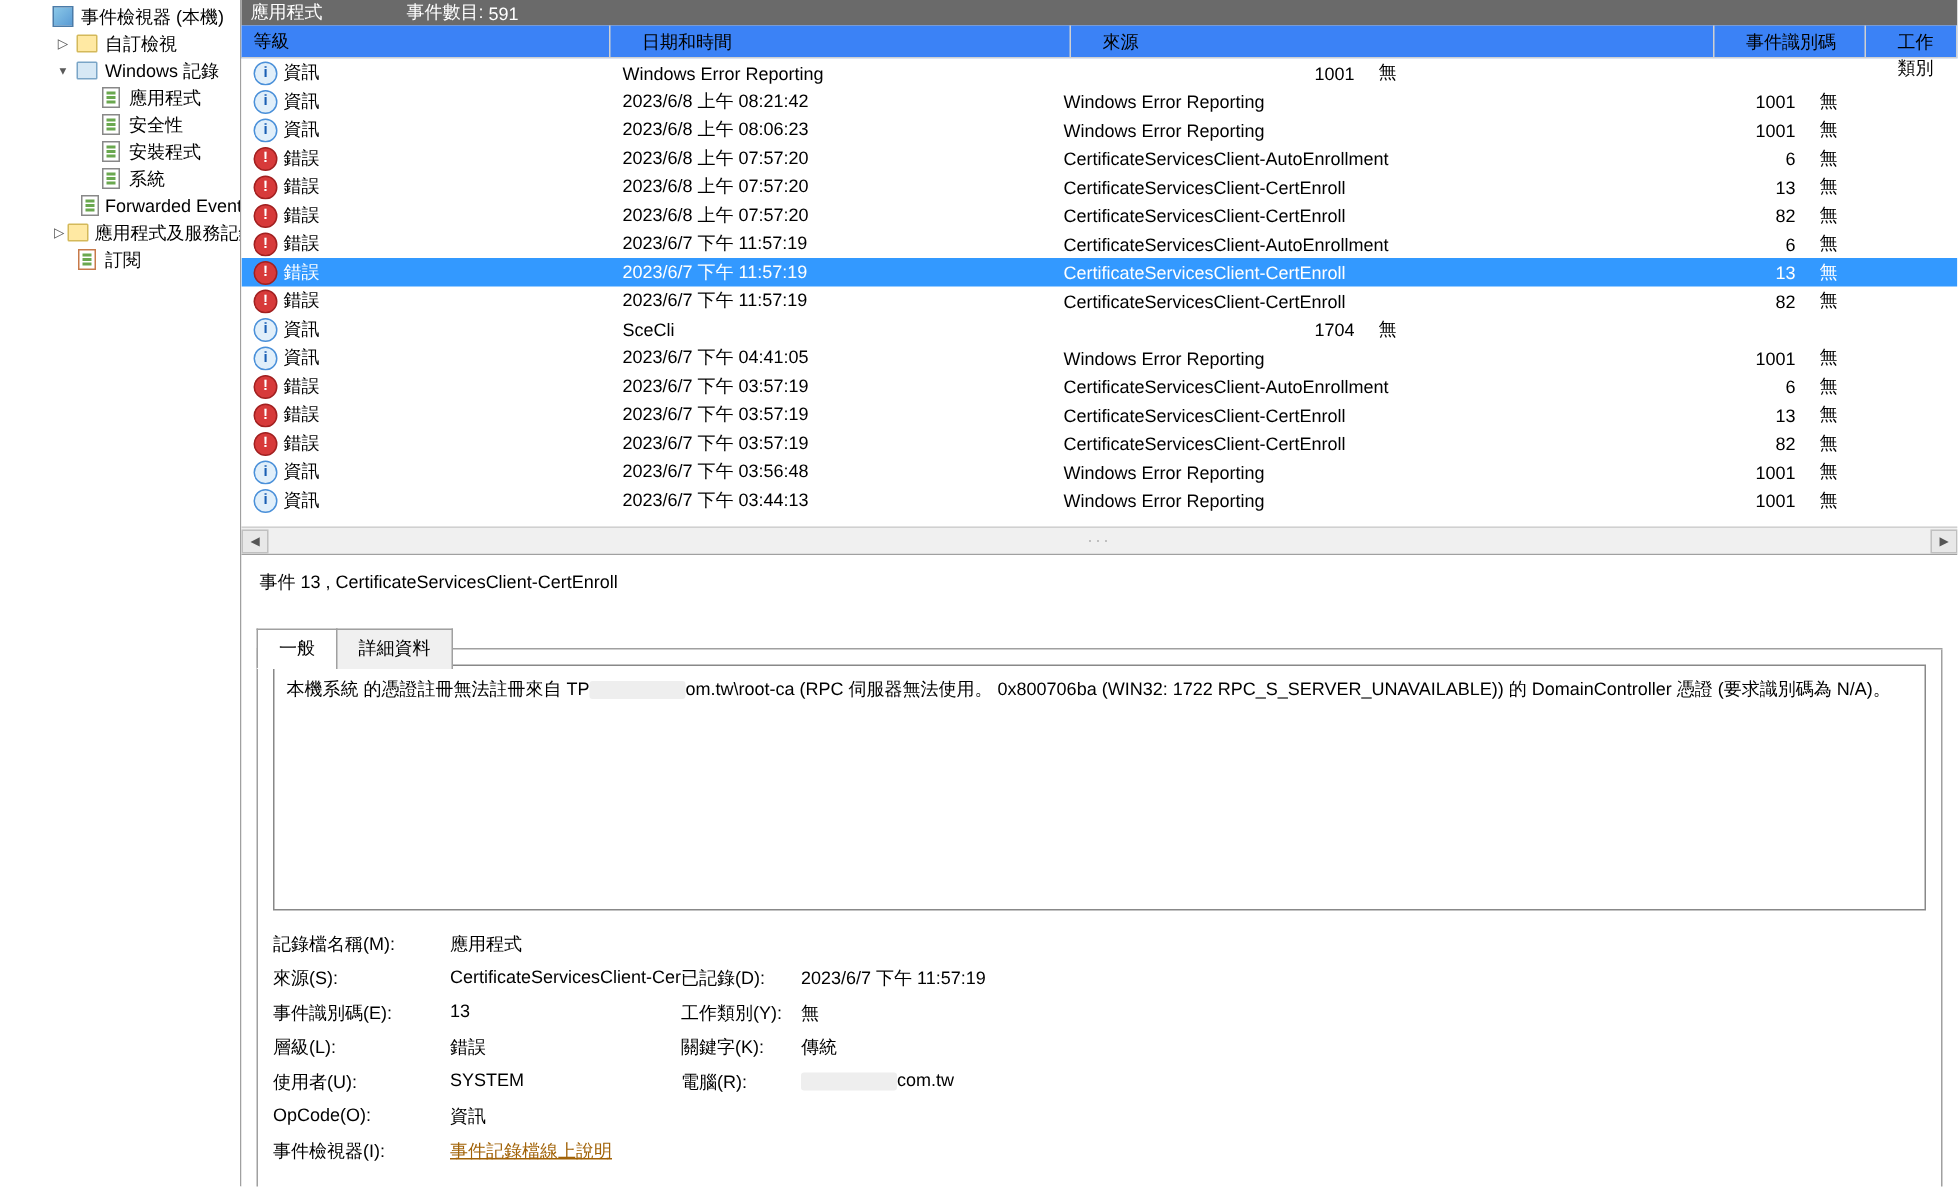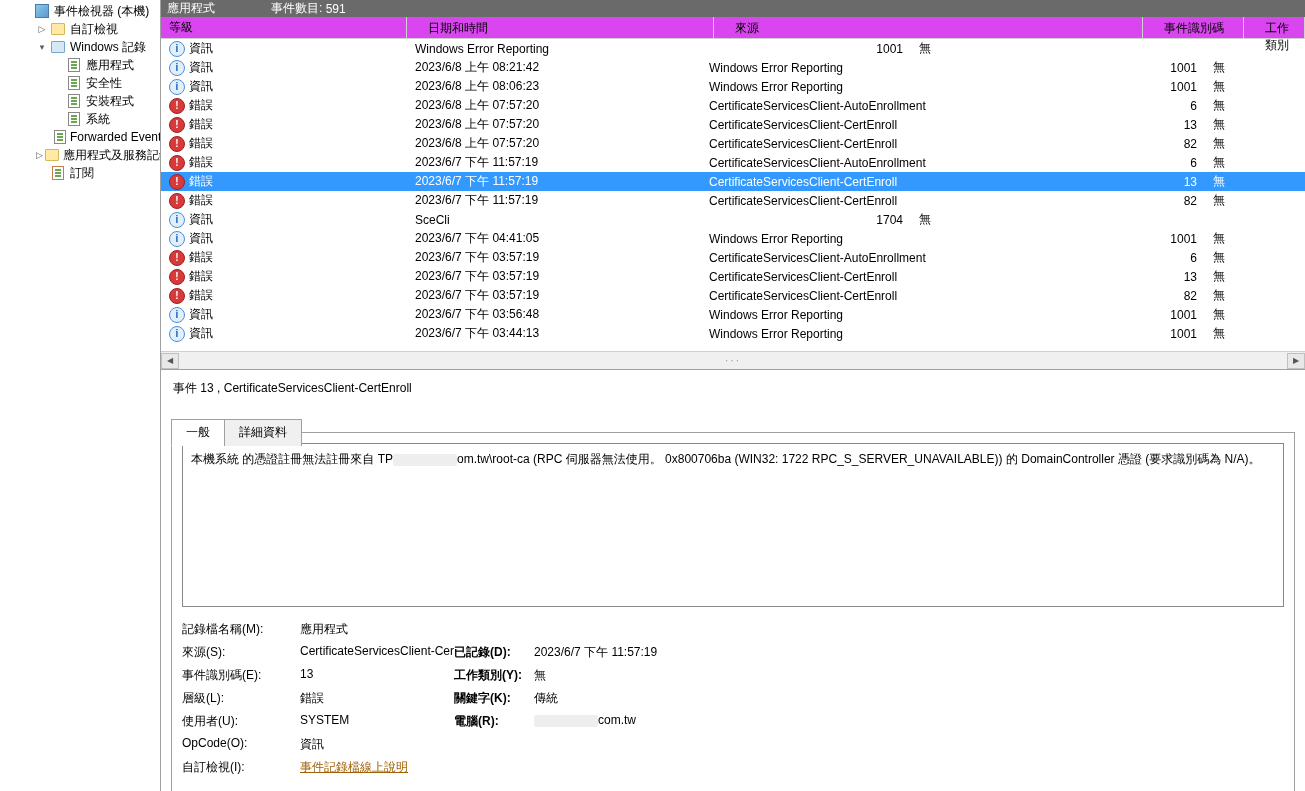--- a/index.html
+++ b/index.html
@@ -14,21 +14,21 @@
 .ico-folder { width:14px; height:12px; background:#ffe9a3; border:1px solid #d4b95a; border-radius:1px; }
 .ico-log { width:12px; height:14px; background:#fff; border:1px solid #888; position:relative; }
 .ico-log::after { content:""; position:absolute; left:2px; top:2px; right:2px; height:2px; background:#6aa84f; box-shadow:0 3px 0 #6aa84f, 0 6px 0 #6aa84f; }
 .ind1 { padding-left: 20px; } .ind2 { padding-left: 36px; }
 
 .main-panel { flex: 1; display: flex; flex-direction: column; background: #fff; }
 .header-bar { height: 20px; background: #6a6a6a; color: #fff; display: flex; align-items: center; padding: 0 6px; font-size: 12px; }
 .header-bar .spc { width: 56px; display: inline-block; }
 
 .grid-wrap { border-bottom: 1px solid #a0a0a0; }
-.grid-head { display: flex; height: 22px; background: #d946ef; border-bottom: 1px solid #d0d0d0; gap: 13px; }
+.grid-head { display: flex; height: 22px; background: #3b82f6; border-bottom: 1px solid #d0d0d0; gap: 13px; }
 .grid-head .col { border-right: 1px solid #d0d0d0; padding: 3px 8px; font-size: 12px; }
 .grid-body { height: 312px; overflow: hidden; background: #fff; }
 .row { display: flex; height: 19px; align-items: center; cursor: pointer; }
 .row.sel { background: #3399ff; color: #fff; }
 .row .col { padding: 0 8px; overflow: hidden; white-space: nowrap; text-overflow: ellipsis; }
 .c-level { width: 246px; display: flex; align-items: center; }
 .c-date { width: 294px; }
 .c-src { width: 416px; }
 .c-id { width: 88px; text-align: right; }
 .c-cat { width: 48px; }
@@ -43,21 +43,21 @@
 .detail-head { padding: 10px 12px 8px; font-size: 12px; }
 .tabs { display: flex; border-bottom: 1px solid #a0a0a0; margin: 0 10px; }
 .tab { padding: 4px 14px; border: 1px solid #a0a0a0; border-bottom: none; background: #f0f0f0; margin-right: -1px; cursor: pointer; position: relative; top: 14px; font-size:12px; }
 .tab.active { background: #fff; border-bottom: 1px solid #fff; }
 .detail-body { margin: 0 10px; border: 1px solid #a0a0a0; border-top: none; padding: 10px; }
 .msg-box { border: 1px solid #888; padding: 6px 8px; height: 164px; font-size: 12px; line-height: 1.5; }
 .props { margin-top: 14px; }
 .props-row { display: flex; margin-bottom: 6px; font-size: 12px; }
 .plabel { width: 118px; }
 .pval { width: 154px; }
-.plabel2 { width: 80px; font-weight: bold; }
+.plabel2 { width: 80px; }
 .pval2 { }
 a.link { color: #a16207; text-decoration: underline; }
 .redact { display:inline-block; width:64px; height:12px; background:#eee; vertical-align:middle; border-radius:2px; }
 </style>
 </head>
 <body>
 
 <div class="container">
   <div class="tree-panel">
     <div class="tree">
@@ -352,19 +352,19 @@
             <span class="plabel">使用者(U):</span>
             <span class="pval">SYSTEM</span>
             <span class="plabel2">電腦(R):</span>
             <span class="pval2"><span class="redact"></span><span>com.tw</span></span>
           </div>
         <div class="props-row">
             <span class="plabel">OpCode(O):</span>
             <span class="pval">資訊</span>
           </div>
         <div class="props-row">
-            <span class="plabel">自訂檢視(I):</span>
+            <span class="plabel">事件檢視器(I):</span>
             <a href="#" class="link">事件記錄檔線上說明</a>
           </div>
       </div>
     </div>
   </div>
 </div>
 
 </body></html>

